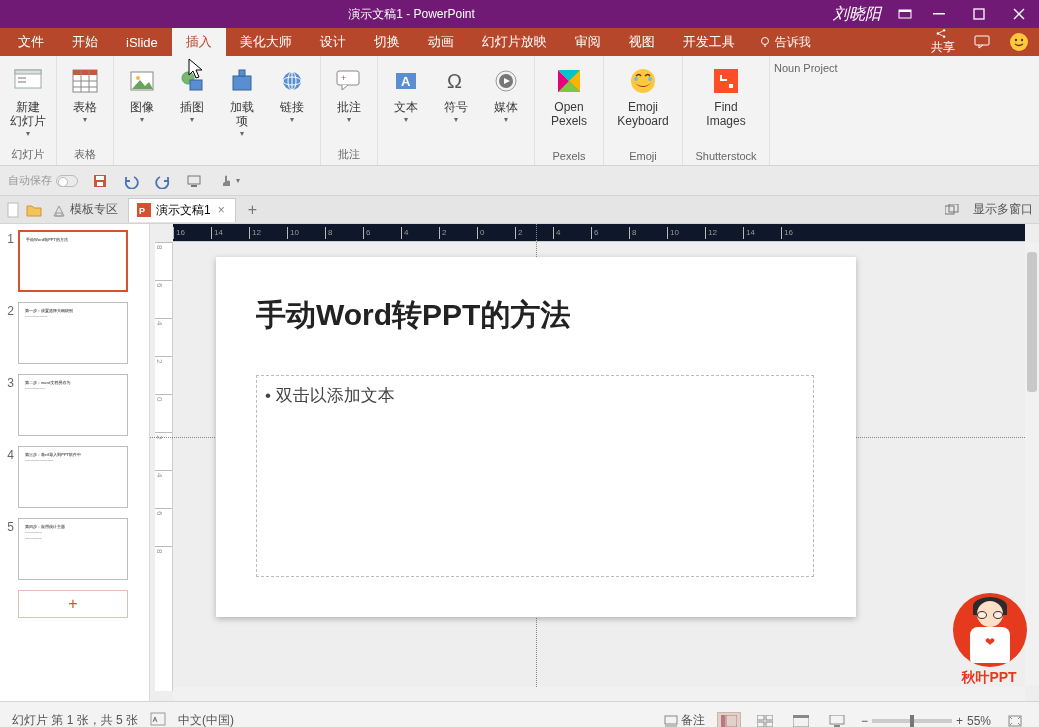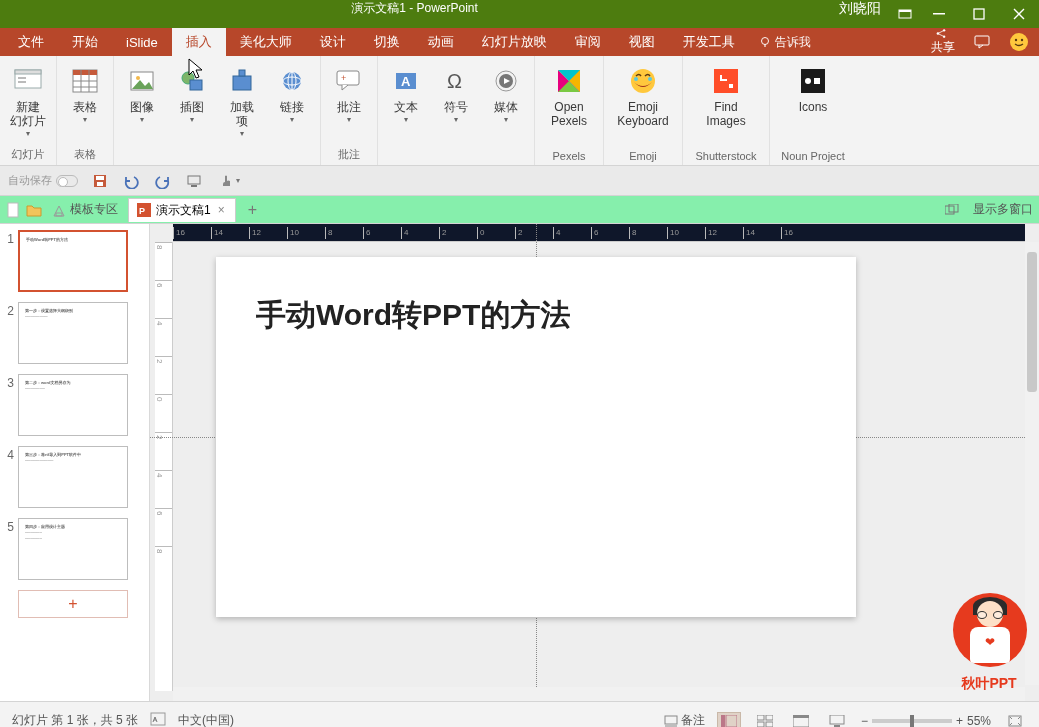--- a/index.html
+++ b/index.html
@@ -1,21 +1,21 @@
 <!DOCTYPE html>
 <html><head>
 <meta charset="utf-8">
 <style>
 * { margin:0; padding:0; box-sizing:border-box; font-family:"Microsoft YaHei","Segoe UI",sans-serif; }
 body { width:1039px; height:727px; background:#fff; overflow:hidden; font-size:12px; }
 
 
-.titlebar { height:28px; background:#4d7c0f; display:flex; color:#fff; }
+.titlebar { height:28px; background:#701a75; display:flex; align-items:center; color:#fff; }
 .titlebar .title { flex:1; text-align:center; font-size:12px; }
-.titlebar .user { padding:0 10px; font-size:14px; }
+.titlebar .user { padding:0 10px; font-size:16px;font-style:italic; }
 .titlebar .winbtn { width:40px; height:28px; display:flex; align-items:center; justify-content:center; cursor:pointer; }
 .titlebar .winbtn svg { fill:#fff; }
 .titlebar .rib { width:28px; height:28px; display:flex; align-items:center; justify-content:center; cursor:pointer; }
 
 
 .menutabs { height:28px; background:#b7472a; display:flex; align-items:stretch; color:#fff; padding-left:4px; }
 .menutabs .tab { padding:0 14px; display:flex; align-items:center; font-size:13px; cursor:pointer; position:relative; }
 .menutabs .tab.active { background:#f3f3f3; color:#b7472a; }
 .menutabs .spacer { flex:1; }
 .menutabs .tell { display:flex; align-items:center; padding:0 10px; font-size:12px; opacity:.95; }
@@ -36,21 +36,21 @@
 .rbtn .dd { font-size:8px; color:#666; margin-top:1px; }
 
 
 .qat { height:30px; background:#eaeaea; border-bottom:1px solid #d4d4d4; display:flex; align-items:center; padding:0 8px; gap:14px; }
 .qat .auto { color:#999; font-size:11px; display:flex; align-items:center; gap:4px;text-align:center; }
 .qat .toggle { width:22px; height:12px; border:1px solid #bbb; border-radius:7px; position:relative; }
 .qat .toggle::after { content:""; width:8px; height:8px; border:1px solid #bbb; border-radius:50%; position:absolute; left:1px; top:1px; background:#fff; }
 .qat .qbtn { cursor:pointer; display:flex; align-items:center; }
 
 
-.doctabs { height:28px; background:#86efac; border-bottom:1px solid #d4d4d4; display:flex; align-items:center; padding:0 6px; gap:6px; }
+.doctabs { height:28px; background:#e5e5e5; border-bottom:1px solid #d4d4d4; display:flex; align-items:center; padding:0 6px; gap:6px; }
 .doctabs .docico { display:flex; align-items:center; cursor:pointer; }
 .doctabs .templ { display:flex; align-items:center; gap:4px; color:#555; font-size:12px; cursor:pointer; padding:0 4px; }
 .doctabs .dtab { display:flex; align-items:center; gap:5px; padding:3px 8px; border:1px solid #ccc; background:#fff; border-bottom:none; font-size:12px; cursor:pointer; }
 .doctabs .dtab .x { color:#888; padding:0 2px; }
 .doctabs .addtab { font-size:16px; color:#777; padding:0 6px; cursor:pointer; }
 .doctabs .rsp { flex:1; }
 .doctabs .multiwin { color:#555; font-size:12px; display:flex; align-items:center; gap:14px; cursor:pointer; }
 
 
 .work { display:flex; height:477px; background:#eeeeee; }
@@ -78,21 +78,21 @@
 
 
 .avatar { position:absolute; right:6px; bottom:30px; width:88px; height:104px; z-index:60; }
 .avatar .circ { width:74px; height:74px; border-radius:50%; background:#e63a1e; margin-left:8px; position:relative; display:flex; align-items:center; justify-content:center; }
 .avatar .head { width:26px; height:26px; border-radius:50%; background:#fde0c7; position:absolute; top:8px; }
 .avatar .hair { position:absolute; top:4px; width:34px; height:18px; border-radius:50% 50% 0 0; background:#2b2b2b; }
 .avatar .glasses { position:absolute; top:18px; width:26px; height:8px; display:flex; justify-content:space-between; }
 .avatar .glasses span { width:10px; height:8px; border:1.5px solid #333; border-radius:50%; background:rgba(255,255,255,.4); }
 .avatar .body { width:40px; height:36px; border-radius:8px 8px 4px 4px; background:#fff; position:absolute; bottom:4px; }
 .avatar .heart { position:absolute; bottom:18px; color:#e63a1e; font-size:12px; }
-.avatar .txt { text-align:center; font-size:14px; font-weight:700; color:#e63a1e; margin-top:8px; }
+.avatar .txt { text-align:center; font-size:14px; font-weight:700; color:#e63a1e; margin-top:2px; }
 
 
 .status { height:38px; background:#f3f3f3; border-top:1px solid #d4d4d4; display:flex; align-items:center; font-size:12px; color:#555; padding:0 12px; gap:12px; }
 .status .sp { flex:1; }
 .status .notes { display:flex; align-items:center; gap:3px; cursor:pointer; }
 .status .vbtn { width:24px; height:18px; display:flex; align-items:center; justify-content:center; cursor:pointer; border:1px solid transparent; }
 .status .vbtn.active { background:#e0d2c7; border-color:#c9b8a8; }
 .status .zoom { display:flex; align-items:center; gap:4px; }
 .status .ztrack { width:80px; height:4px; background:#ccc; position:relative; }
 .status .ztrack .zthumb { position:absolute; left:38px; top:-4px; width:4px; height:12px; background:#777; }
@@ -360,32 +360,20 @@
               <rect x="18" y="18" width="4" height="4" fill="#fff"></rect>
             </svg>
           </div>
           <div class="lbl" style="white-space:pre">Find
 Images</div>
         </div>
   </div>
       <div class="glabel">Shutterstock</div>
     </div>
   <div class="group" style="border-right:none">
-      <div class="items">
-    <div class="rbtn" style="min-width:78px">
-          <div class="ico">
-            <svg width="30" height="30">
-              <rect x="3" y="3" width="24" height="24" fill="#1a1a1a"></rect>
-              <circle cx="10" cy="15" r="3" fill="#fff"></circle>
-              <rect x="16" y="12" width="6" height="6" fill="#fff"></rect>
-            </svg>
-          </div>
-          <div class="lbl">Icons</div>
-        </div>
-  </div>
       <div class="glabel">Noun Project</div>
     </div>
 </div>
 
 <div class="qat">
   <div class="auto">
       <span>自动保存</span>
       <div class="toggle"></div>
     </div>
   <div class="qbtn">
@@ -510,20 +498,23 @@
         <div class="seg">0</div>
         <div class="seg">2</div>
         <div class="seg">4</div>
         <div class="seg">6</div>
         <div class="seg">8</div>
       </div>
     <div class="guide-h" style="top:213px"></div>
     <div class="guide-v" style="left:386px"></div>
     <div class="slide">
       <div class="titlebox">手动Word转PPT的方法</div>
+      <div class="bodybox">
+        <div class="ph">双击以添加文本</div>
+      </div>
     </div>
     <div class="scroll-v">
         <div class="th"></div>
       </div>
     <div class="scroll-h"></div>
   </div>
 </div>
 
 <div class="avatar">
   <div class="circ">

